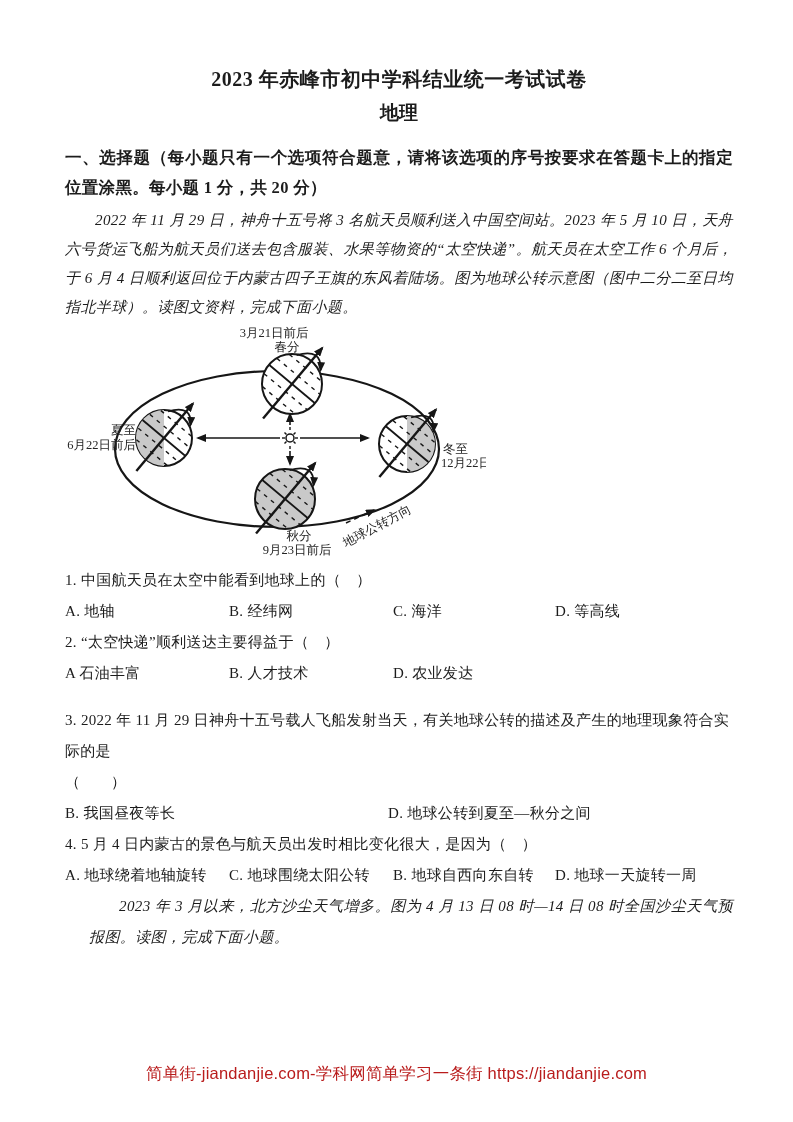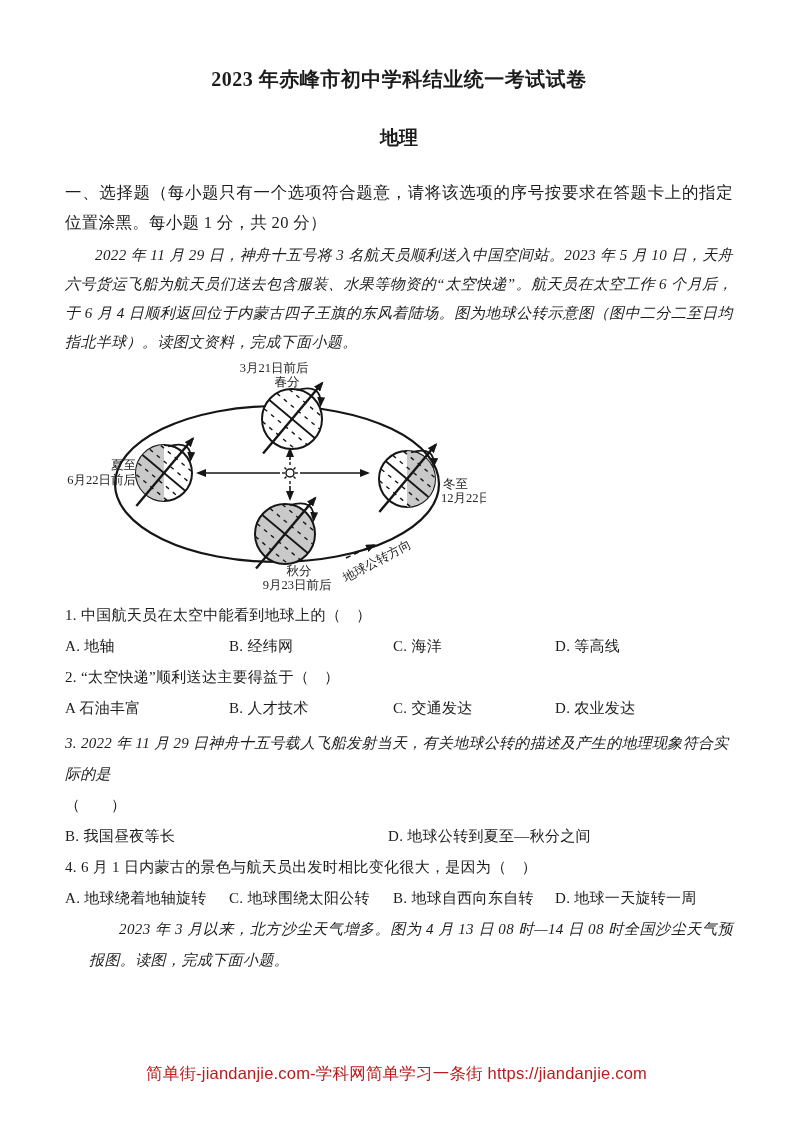--- a/index.html
+++ b/index.html
@@ -12,35 +12,35 @@
     box-sizing:border-box;
     padding:66px 60px 16px 65px;
     overflow:hidden;
   }
   .title {
     text-align:center; font-weight:bold;
     font-size:20px; line-height:26px; letter-spacing:0.5px;
   }
   .subject {
     text-align:center; font-weight:bold;
-    font-size:19px; line-height:26px; margin-top:33px;
+    font-size:19px; line-height:26px; margin-top:8px;
   }
   .section-heading {
-    font-weight:normal; font-size:16.5px; line-height:30px;
-    margin-top:27px; text-align:justify; letter-spacing:0.3px;
+    font-weight:bold; font-size:16.5px; line-height:30px;
+    margin-top:17px; text-align:justify; letter-spacing:0.3px;
   }
   .intro {
     font-size:15px; line-height:29px; margin:3px 0 0 0;
     text-indent:2em; text-align:justify;
     font-style:italic; letter-spacing:0.4px;
   }
   .intro2 { line-height:31px; margin-top:0;margin-left:24px; }
   .figure { margin:2px 0 2px -3px; }
   .q { font-size:15px; line-height:31px; letter-spacing:0.3px; }
-  .q-block-gap { margin-top:4px;font-style:italic; }
+  .q-block-gap { margin-top:16px; }
   .opts4 {
     display:grid; grid-template-columns:164px 164px 162px 1fr;
     font-size:15px; line-height:31px; letter-spacing:0.3px;
   }
   .opts2 {
     display:grid; grid-template-columns:323px 1fr;
     font-size:15px; line-height:31px; letter-spacing:0.3px;
   }
   .footer {
     position:absolute; left:0; right:0; top:1063px;
@@ -172,32 +172,31 @@
     <span>A. 地轴</span>
     <span>B. 经纬网</span>
     <span>C. 海洋</span>
     <span>D. 等高线</span>
   </div>
 
   <div class="q">2. “太空快递”顺利送达主要得益于（　）</div>
   <div class="opts4">
     <span>A 石油丰富</span>
     <span>B. 人才技术</span>
-    <span>C. 交通发达</span>
     <span>D. 农业发达</span>
   </div>
 
   <div class="q q-block-gap">3. 2022 年 11 月 29 日神舟十五号载人飞船发射当天，有关地球公转的描述及产生的地理现象符合实际的是</div>
   <div class="q">（　　）</div>
   <div class="opts2">
     <span>B. 我国昼夜等长</span>
     <span>D. 地球公转到夏至—秋分之间</span>
   </div>
 
-  <div class="q">4. 6 月 1 日内蒙古的景色与航天员出发时相比变化很大，是因为（　）</div>
+  <div class="q">4. 5 月 4 日内蒙古的景色与航天员出发时相比变化很大，是因为（　）</div>
   <div class="opts4">
     <span>A. 地球绕着地轴旋转</span>
     <span>C. 地球围绕太阳公转</span>
     <span>B. 地球自西向东自转</span>
     <span>D. 地球一天旋转一周</span>
   </div>
 
   <p class="intro intro2">2023 年 3 月以来，北方沙尘天气增多。图为 4 月 13 日 08 时—14 日 08 时全国沙尘天气预报图。读图，完成下面小题。</p>
 
   <div class="footer">简单街-jiandanjie.com-学科网简单学习一条街 https://jiandanjie.com</div>

